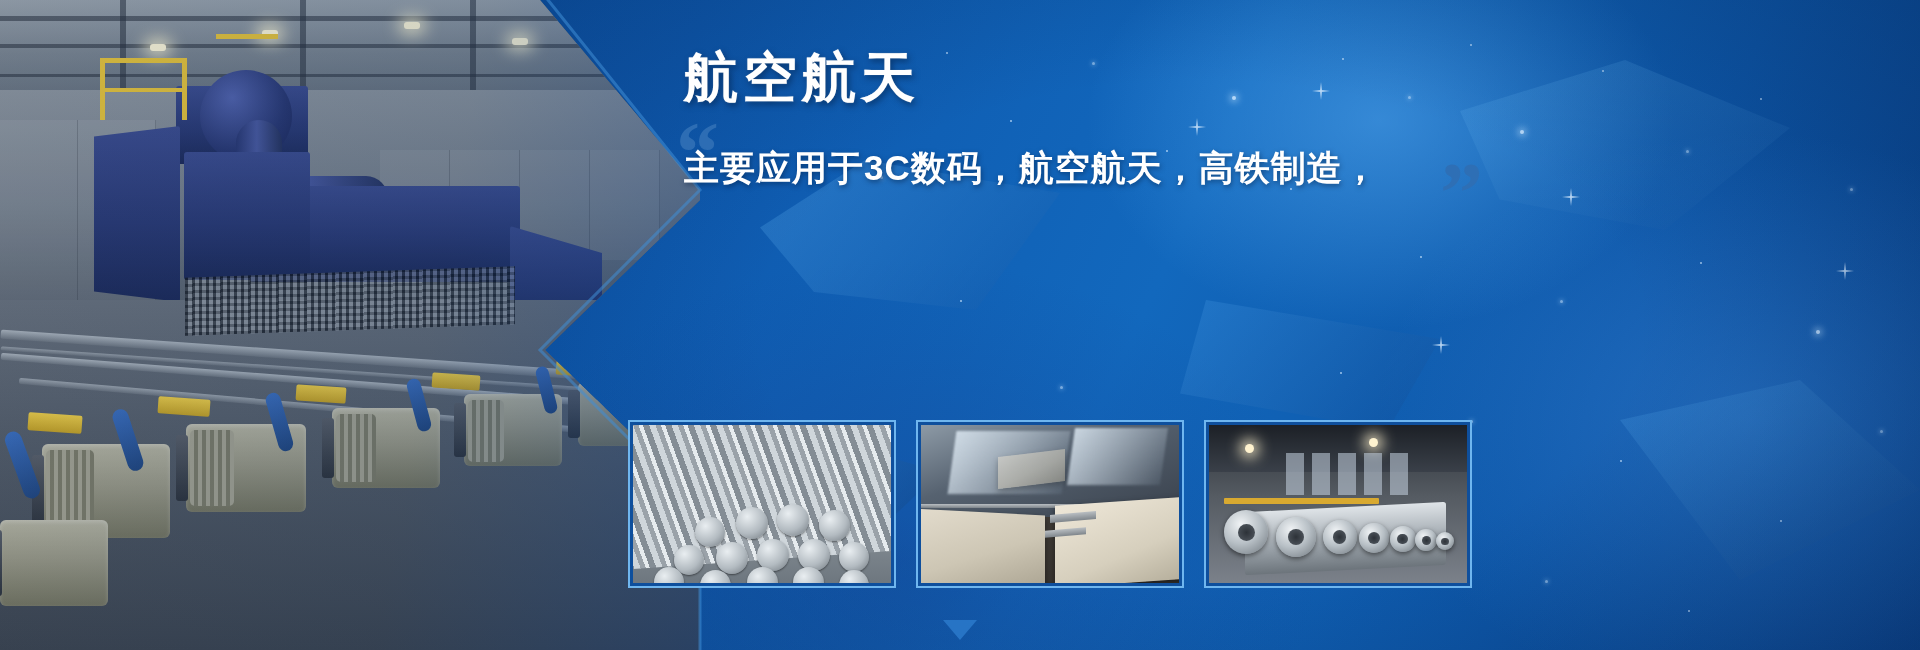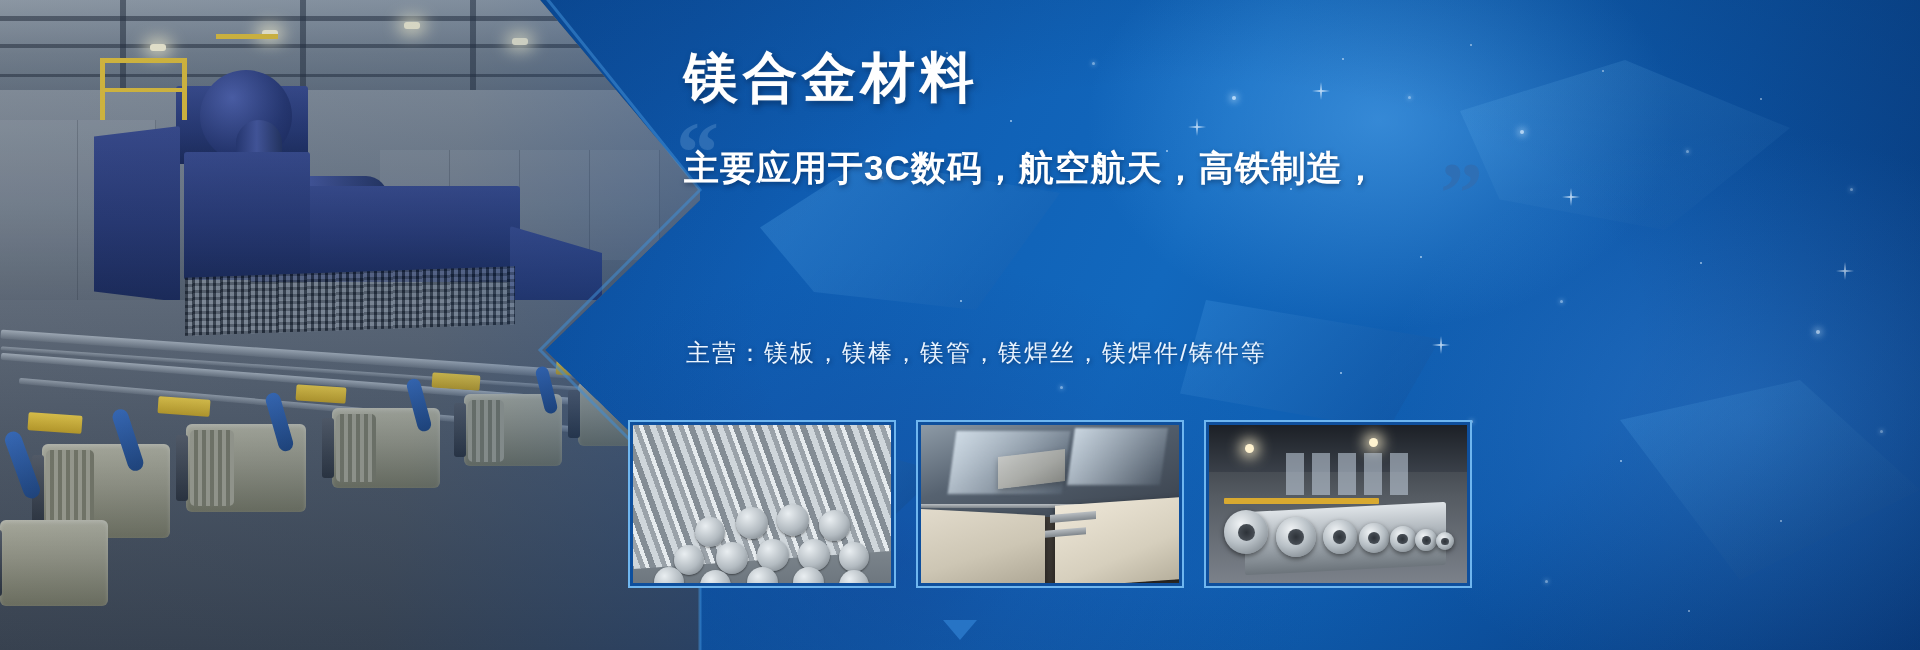--- a/index.html
+++ b/index.html
@@ -380,30 +380,29 @@
     </div>
   </div>
 
   <svg class="edge-line" width="230" height="680" viewBox="0 0 230 680">
     <polygon points="20,0 180,200 20,360 180,520 180,680 0,680 0,0" fill="#0d4f9e" opacity="0.0"></polygon>
     <polyline points="20,0 180,200 20,360 180,520 180,680" fill="none" stroke="#3f8ed6" stroke-width="3" opacity="0.55"></polyline>
   </svg>
 
   <div class="content">
 
-    <div class="title">镁合金材料</div>
+    <div class="title">航空航天</div>
 
     <div class="quote-open">“</div>
     <div class="quote-close">”</div>
 
     <div class="subtitle">
       <span class="sub-line">主要应用于3C数码，航空航天，高铁制造，</span>
     </div>
 
-    <div class="main-products">主营：镁板，镁棒，镁管，镁焊丝，镁焊件/铸件等</div>
 
     <div class="thumbs">
 
       <div class="thumb t1">
         <div class="inner">
           <div class="bars">
             <div class="bars-top"></div>
             <div class="bars-green"></div>
             <div class="bars-long"></div>
             <div class="bar-end" style="left:24%;top:58%;width:30px;height:30px;"></div>

